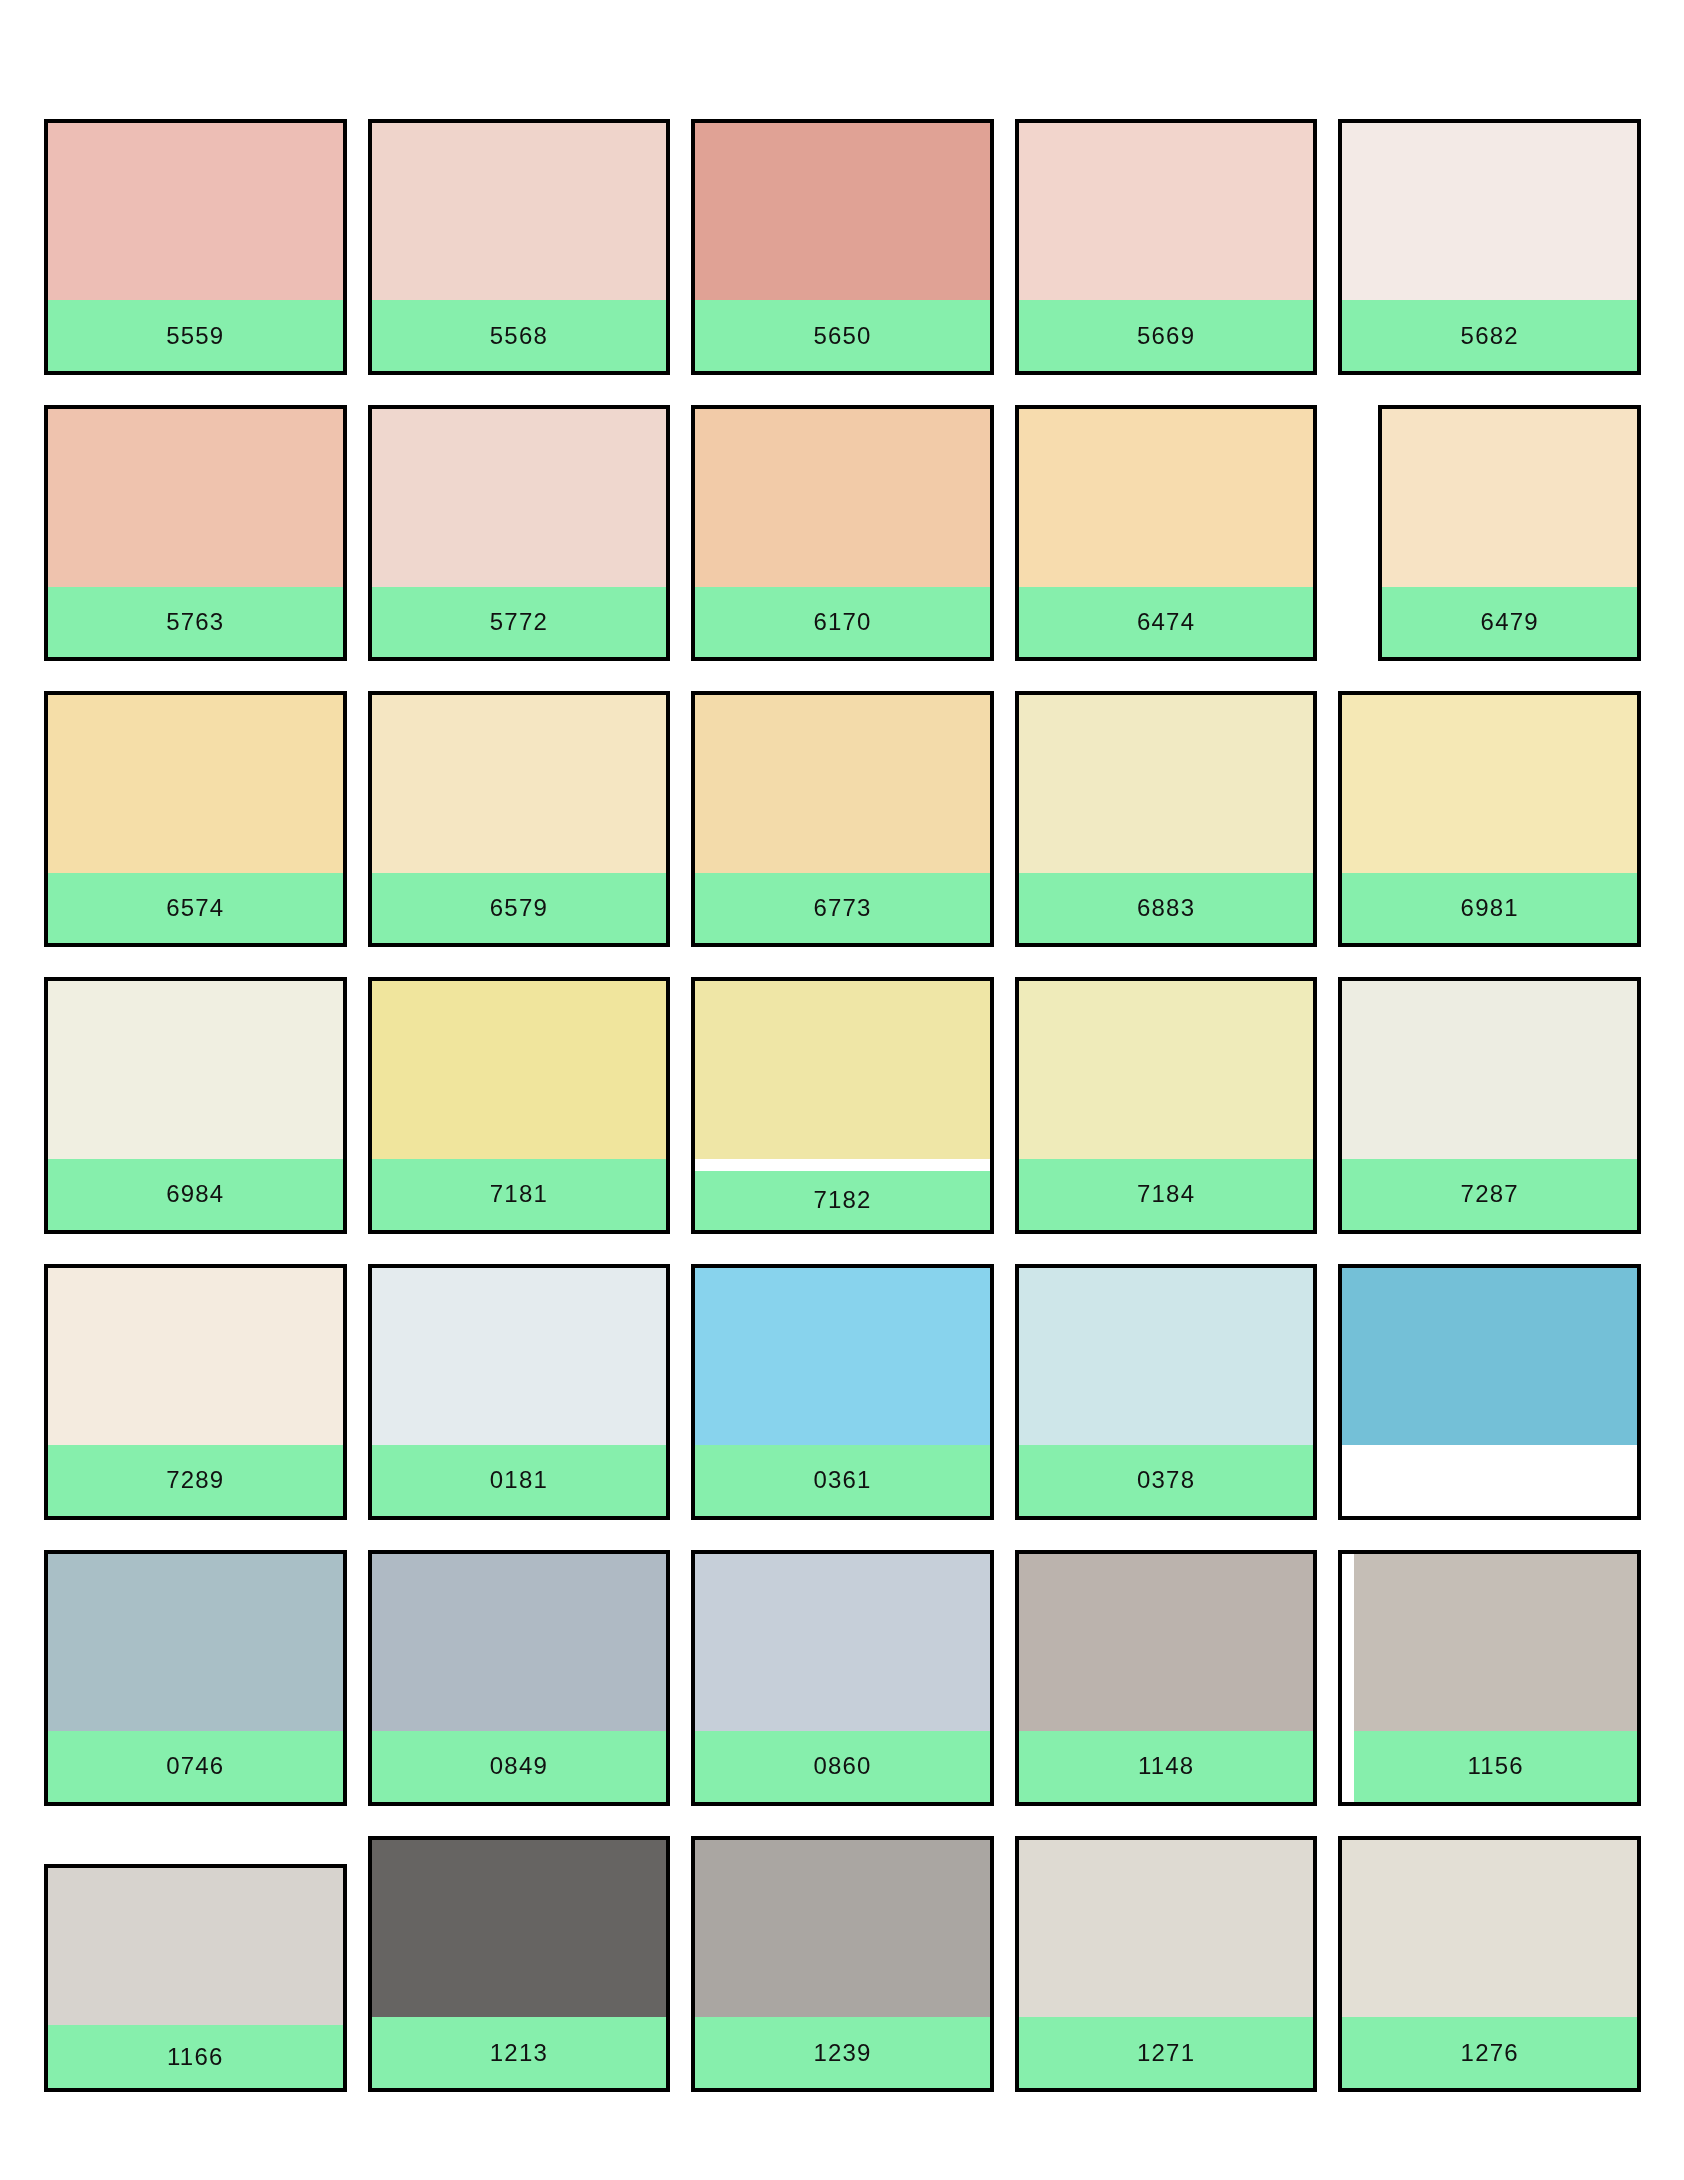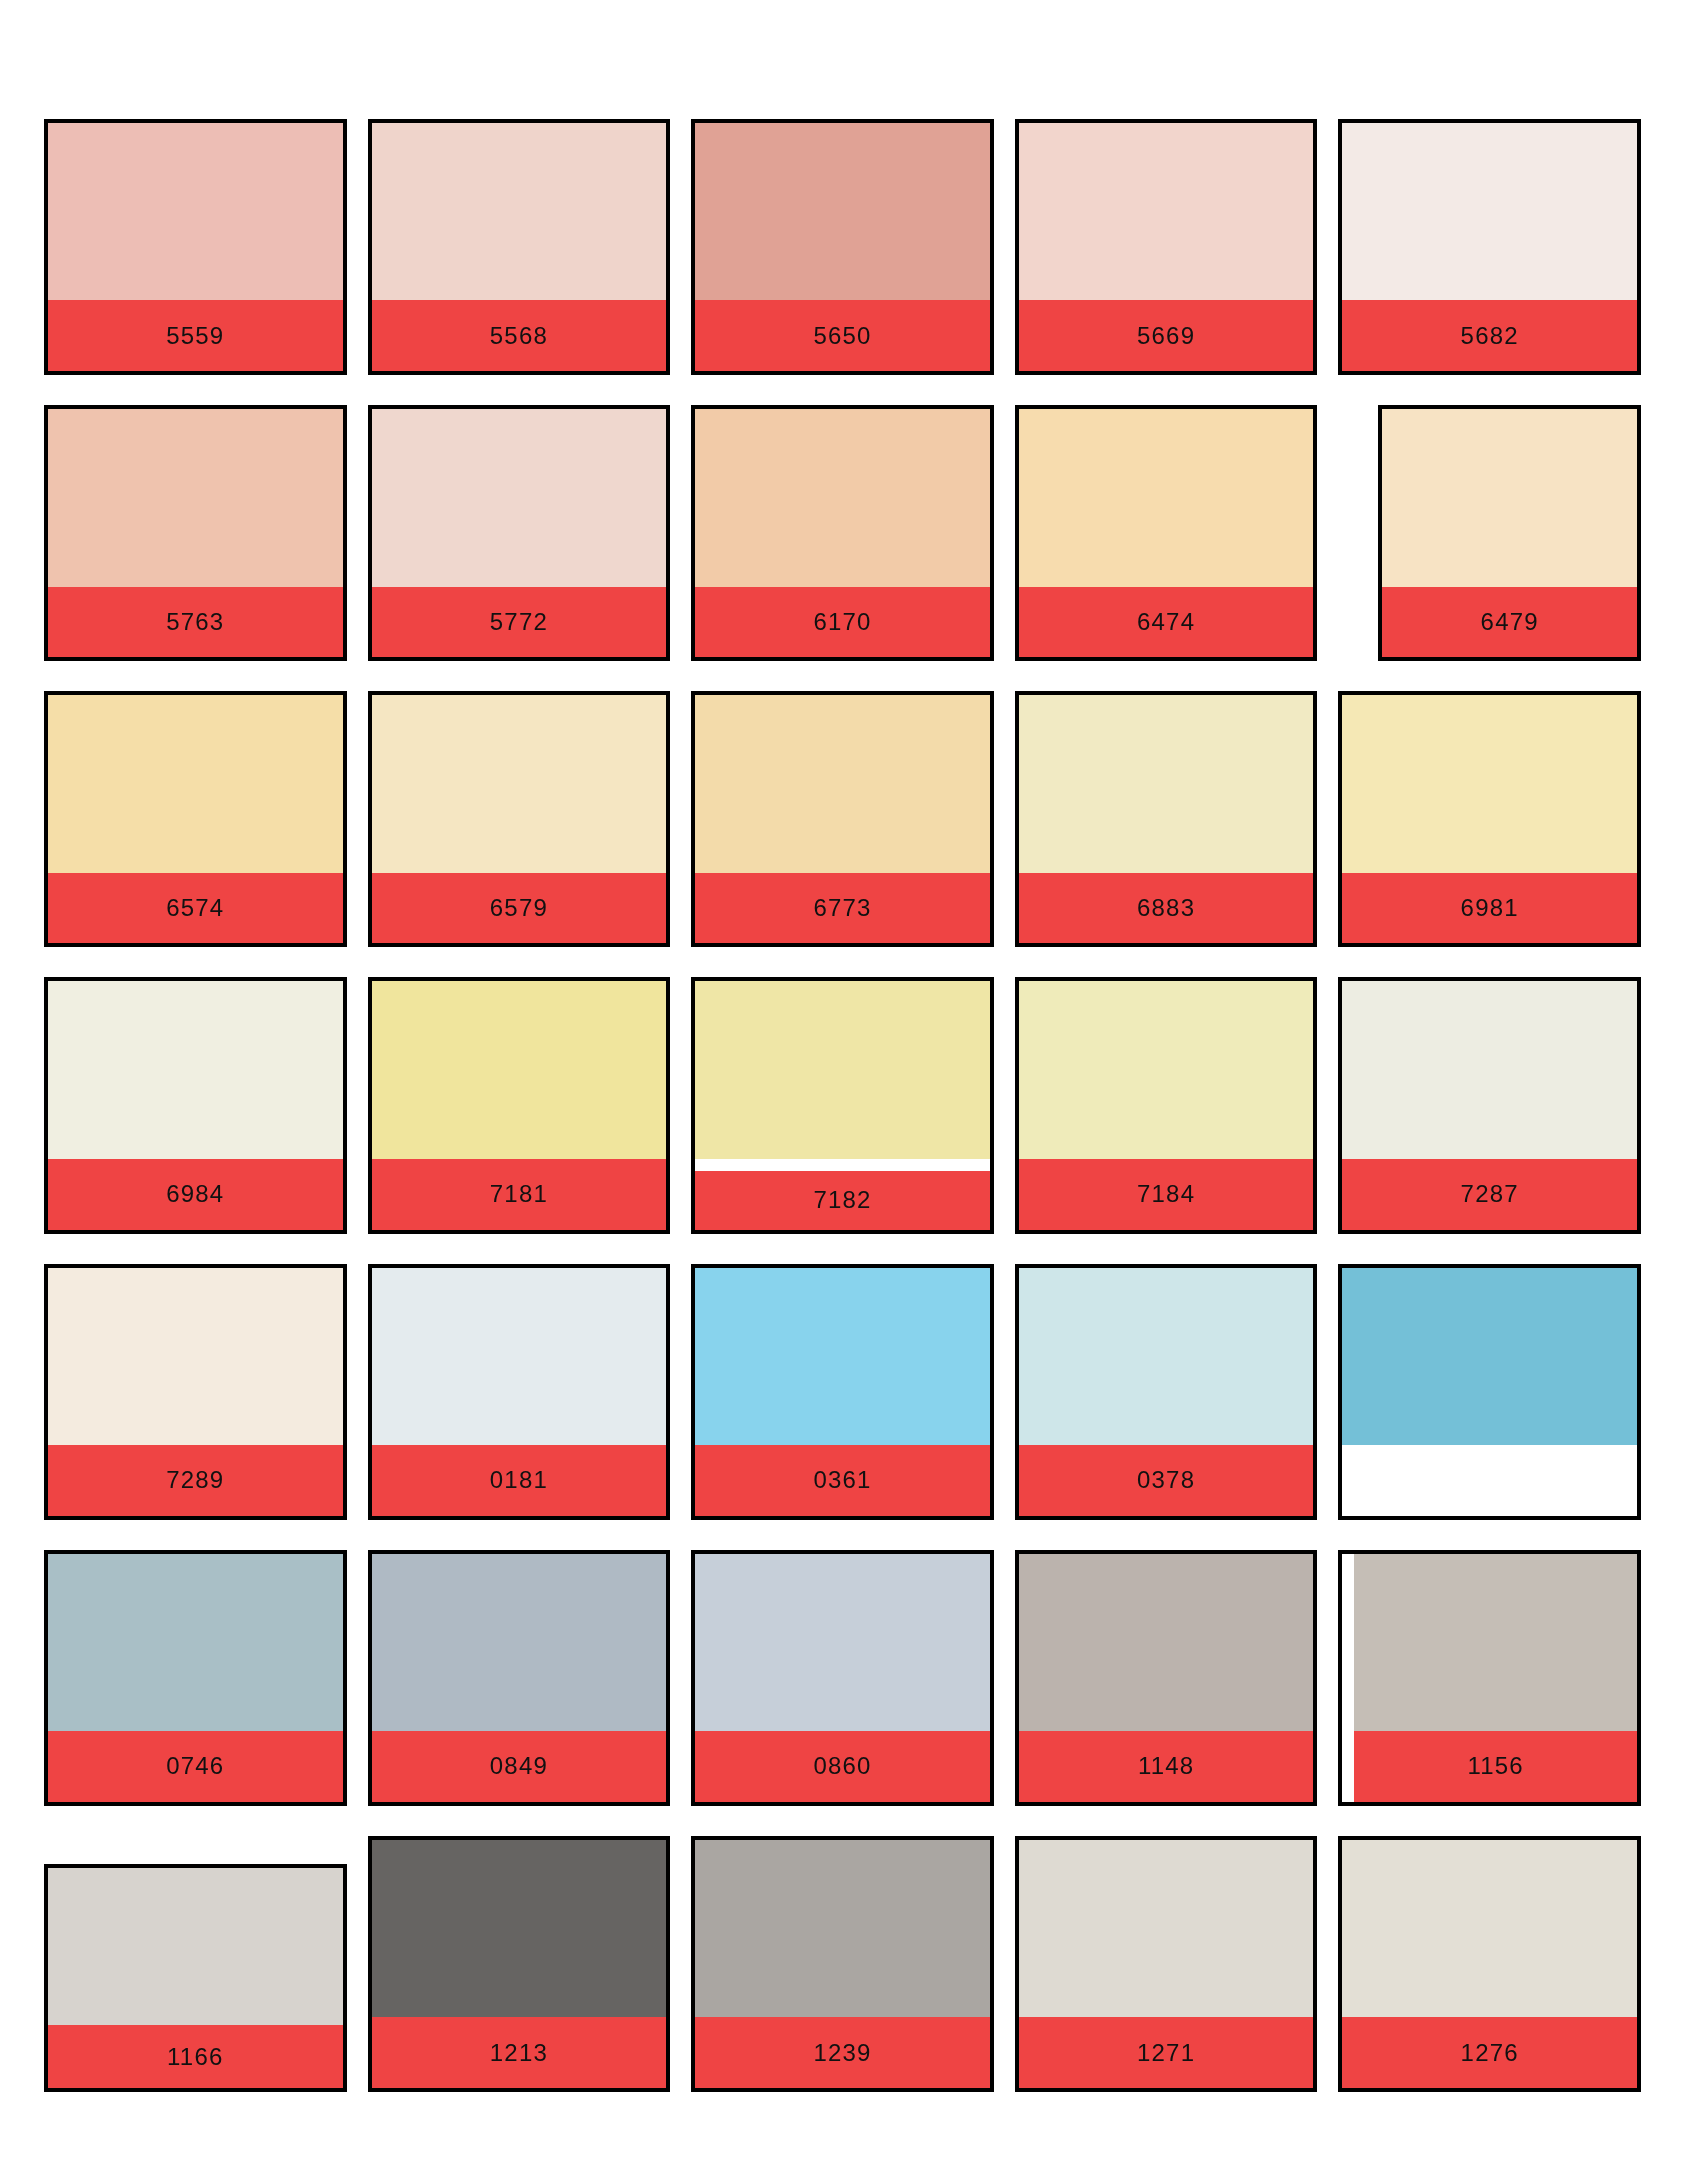--- a/index.html
+++ b/index.html
@@ -43,21 +43,21 @@
   }
 
   .swatch-color {
     flex: 0 0 71.5%;
     width: 100%;
     background-color: #cccccc;
   }
 
   .swatch-labelbar {
     flex: 1 1 auto;
-    background: #ef4444;
+    background: #86efac;
     display: flex;
     align-items: center;
     justify-content: center;
   }
 
   .swatch-code {
     font-family: "Liberation Sans", sans-serif;
     font-size: 24px;
     font-weight: 400;
     letter-spacing: 1.2px;

